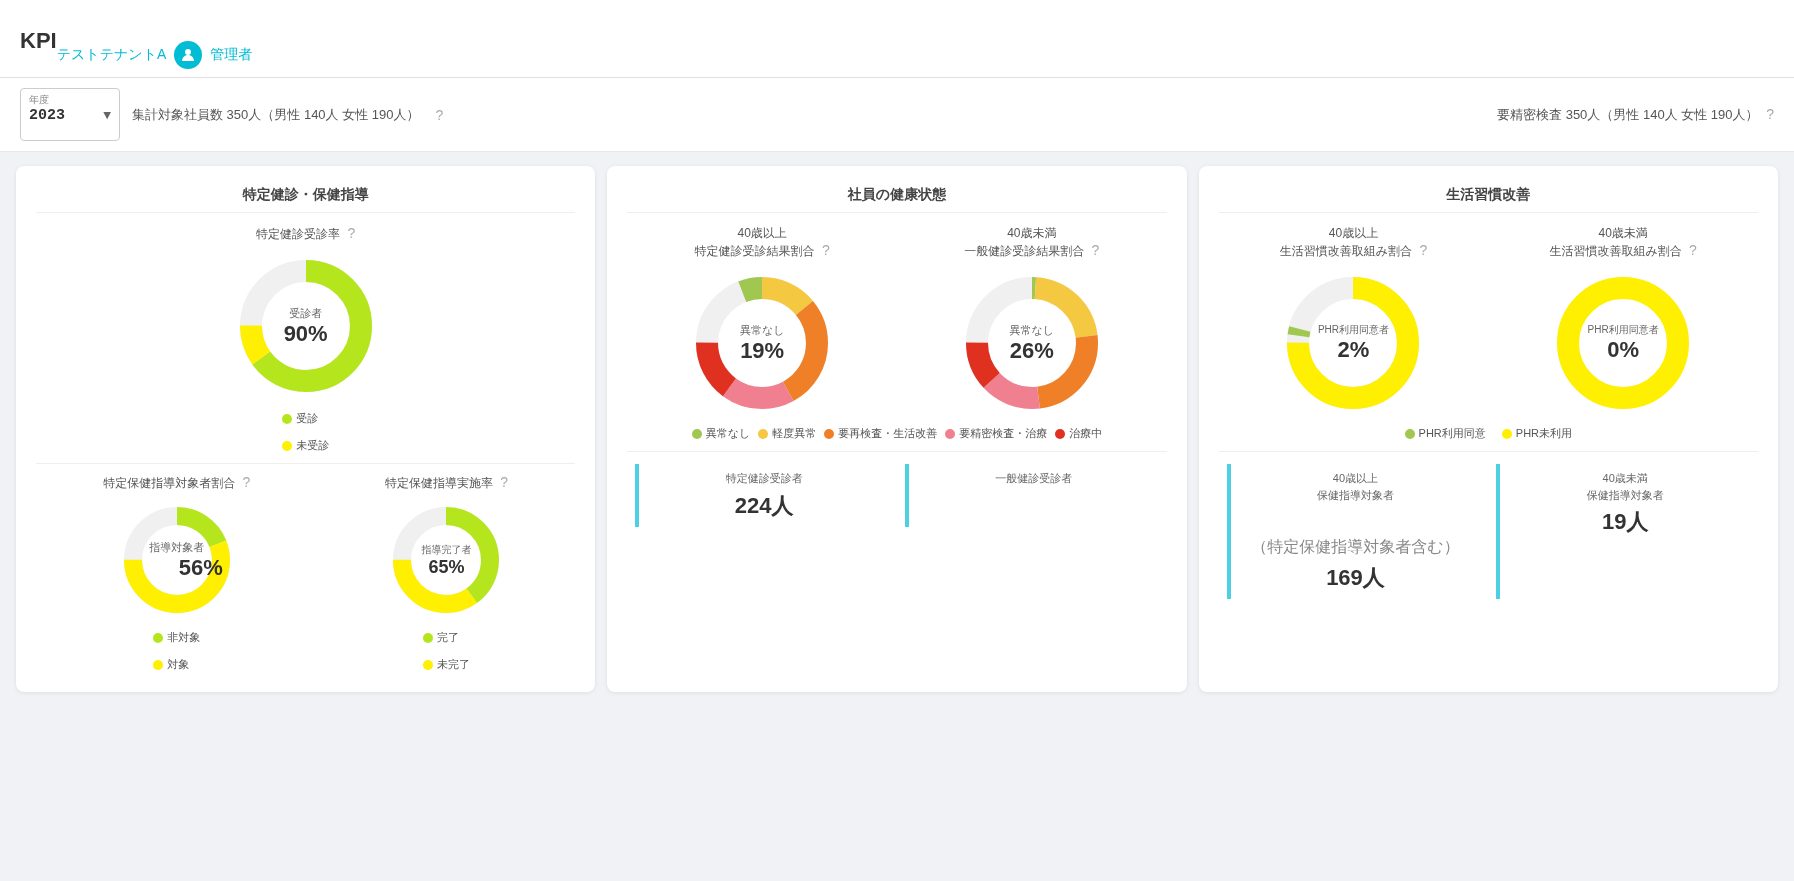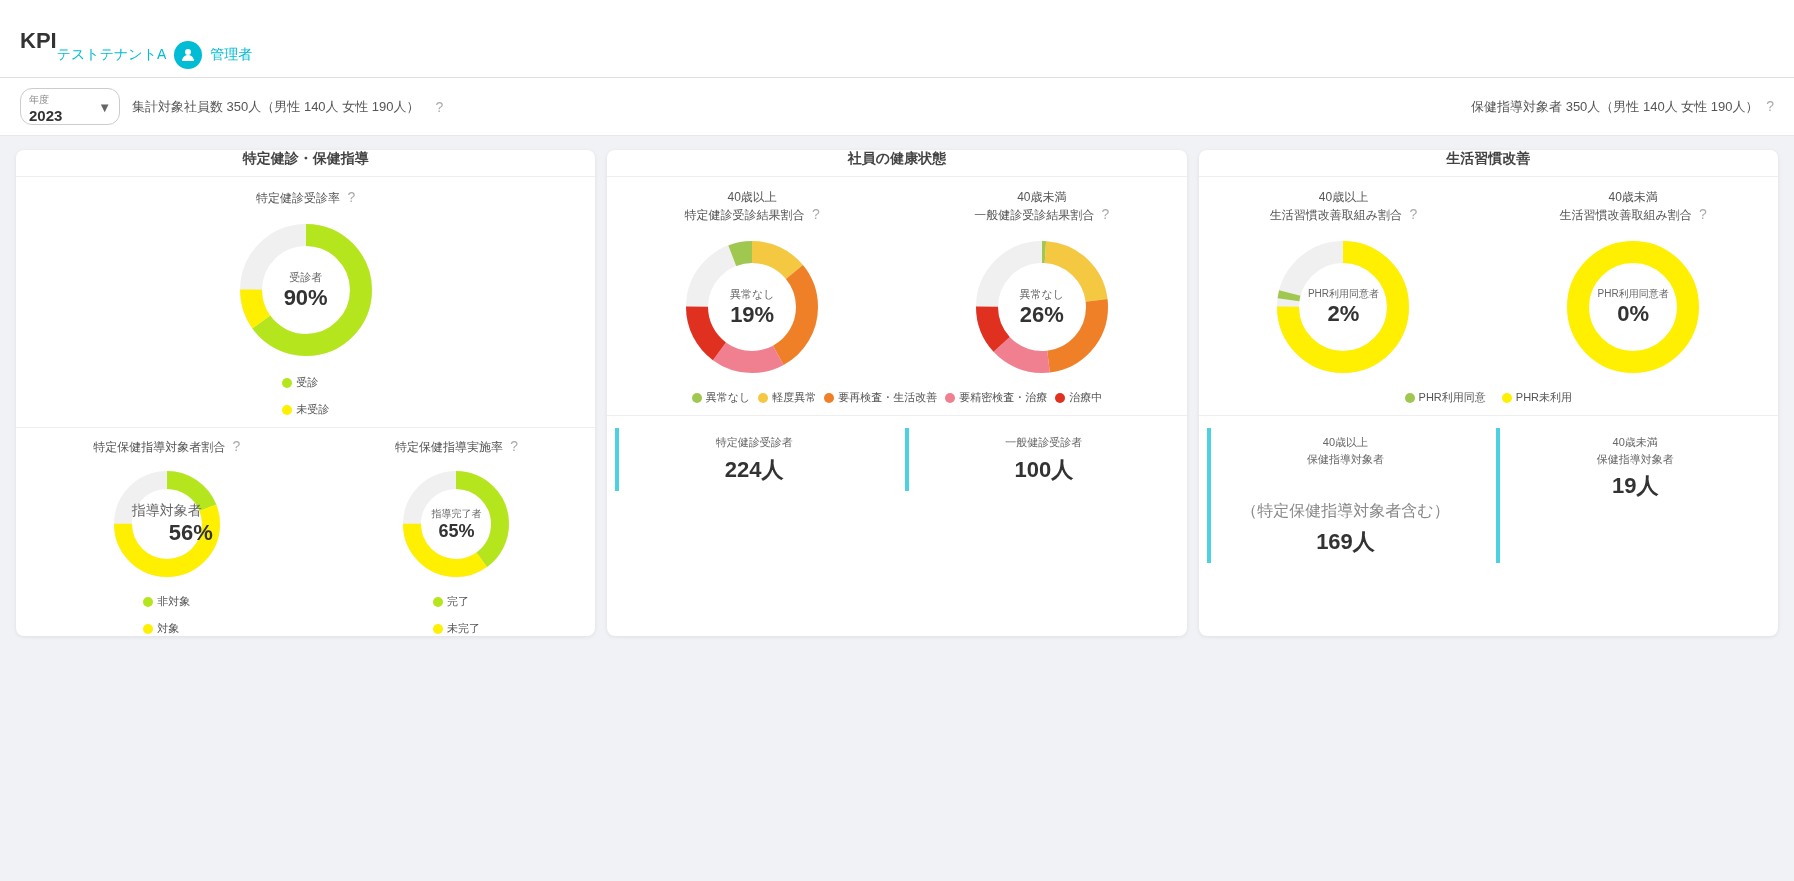--- a/index.html
+++ b/index.html
@@ -46,26 +46,27 @@
       background: #fff;
       border-bottom: 1px solid #e8e8e8;
     }
     .year-selector {
       display: flex;
       align-items: center;
       gap: 12px;
     }
     .year-box {
       border: 1px solid #ccc;
-      border-radius: 12px;
-      padding: 4px 28px 0 8px;
+      border-radius: 4px;
+      padding: 4px 28px 16px 8px;
       position: relative;
       background: #fff;
       min-width: 100px;
       cursor: pointer;
+      font-family: Liberation Mono, monospace;
     }
     .year-label {
       font-size: 10px;
       color: #888;
       display: block;
     }
     .year-value {
       font-size: 15px;
       font-weight: bold;
     }
@@ -91,21 +92,21 @@
     }
     .main-content {
       display: flex;
       gap: 12px;
       padding: 14px 16px;
     }
     .panel {
       background: #fff;
       border-radius: 8px;
       box-shadow: 0 1px 4px rgba(0,0,0,0.08);
-      padding: 0;
+      padding: 20px;
       flex: 1;
     }
     .panel-title {
       text-align: center;
       font-size: 14px;
       font-weight: bold;
       color: #444;
       margin-bottom: 12px;
       padding-bottom: 8px;
       border-bottom: 1px solid #eee;
@@ -257,21 +258,21 @@
   <div class="year-selector">
     <div class="year-box">
       <span class="year-label">年度</span>
       <span class="year-value">2023</span>
       <span class="dropdown-arrow">▼</span>
     </div>
     <span class="staff-count">集計対象社員数 350人（男性 140人 女性 190人）</span>
     <span class="help-icon">?</span>
   </div>
   <div>
-    <span class="exam-count">保健指導対象者 350人（男性 140人 女性 190人）</span>
+    <span class="exam-count">要精密検査 350人（男性 140人 女性 190人）</span>
     <span class="help-icon">?</span>
   </div>
 </div>
 
 <div class="main-content">
 
   <div class="panel">
     <div class="panel-title">特定健診・保健指導</div>
 
     <div class="panel1-row1">
@@ -318,21 +319,21 @@
         </div>
         <div class="donut-container" style="width:120px;height:120px;">
           <svg width="120" height="120" viewBox="0 0 120 120">
             <circle cx="60" cy="60" r="44" fill="none" stroke="#f0f0f0" stroke-width="18"></circle>
 
             <circle cx="60" cy="60" r="44" fill="none" stroke="#b5e61d" stroke-width="18" stroke-dasharray="121.51 276.46" stroke-dashoffset="69.12" transform="rotate(-90 60 60)"></circle>
 
             <circle cx="60" cy="60" r="44" fill="none" stroke="#ffef00" stroke-width="18" stroke-dasharray="154.82 276.46" stroke-dashoffset="-52.39" transform="rotate(-90 60 60)"></circle>
           </svg>
           <div class="donut-center-text">
-            <span class="donut-center-label" style="font-size:14px;">指導対象者</span>
+            <span class="donut-center-label" style="font-size:11px;">指導対象者</span>
             <span class="donut-center-value" style="font-size:22px;margin-left:48px;">56%</span>
           </div>
         </div>
         <div class="legend">
           <div class="legend-item">
             <div class="legend-dot" style="background:#b5e61d"></div>
             <span>非対象</span>
           </div>
           <div class="legend-item">
             <div class="legend-dot" style="background:#ffef00"></div>
@@ -462,21 +463,20 @@
 
     <hr class="divider">
 
     <div class="panel2-counts">
       <div class="count-box">
         <div class="count-box-label">特定健診受診者</div>
         <div class="count-box-value">224人</div>
       </div>
       <div class="count-box">
         <div class="count-box-label">一般健診受診者</div>
-        <div class="count-box-value">100人</div>
       </div>
     </div>
   </div>
 
   <div class="panel">
     <div class="panel-title">生活習慣改善</div>
 
     <div class="panel3-row1">
 
       <div class="donut-section">

